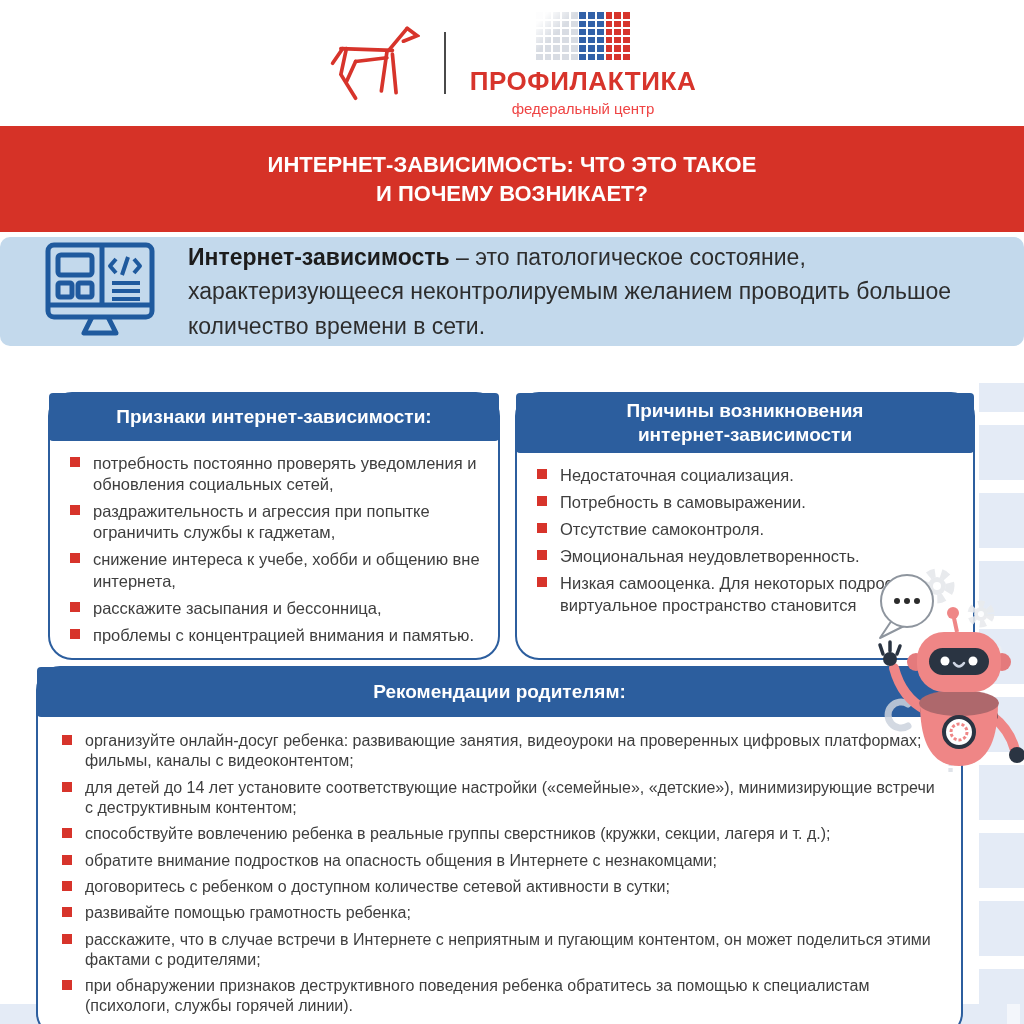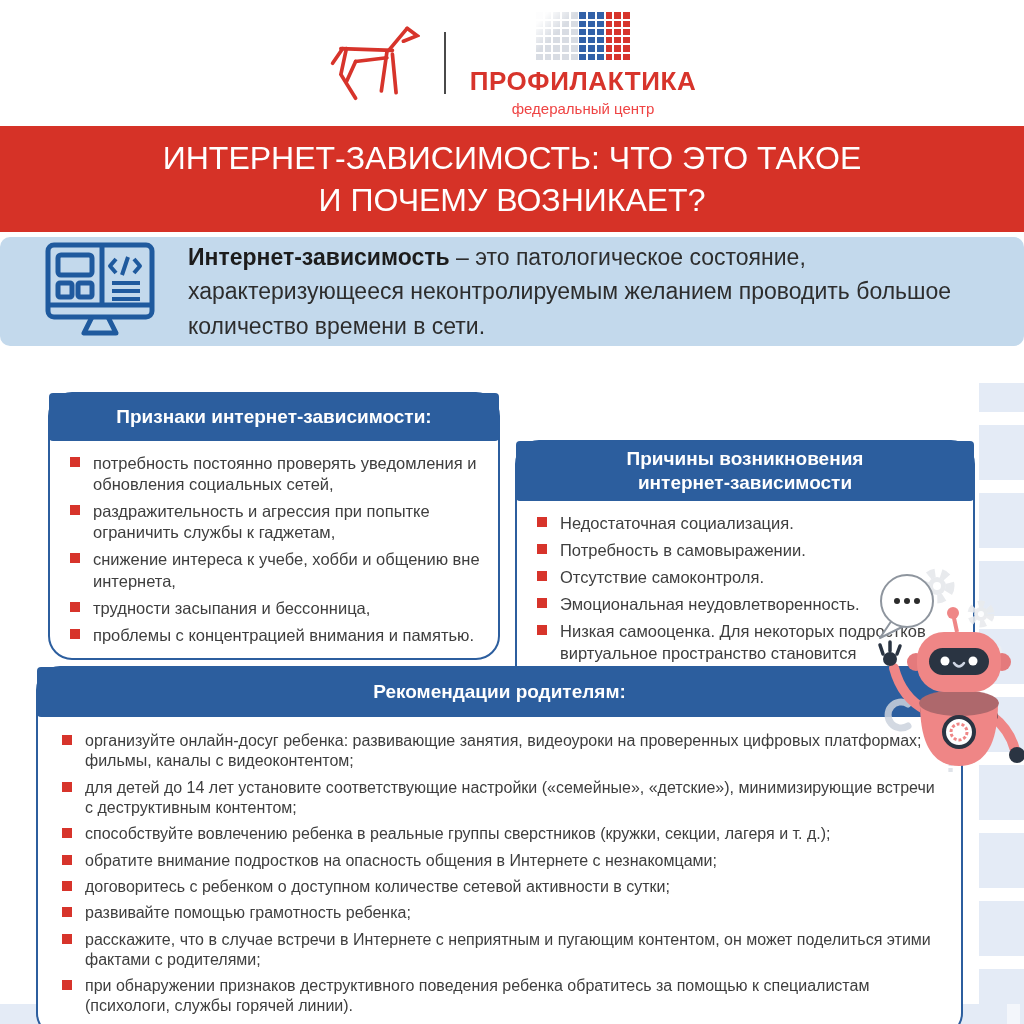--- a/index.html
+++ b/index.html
@@ -33,21 +33,21 @@
       repeating-linear-gradient(0deg, transparent 0 6.3px, #ffffff 6.3px 8.3px),
       linear-gradient(90deg,#d8dce3 0 44%,#3261a8 44% 72%,#d7342b 72% 100%);
   }
   .brand-name { font-size:26px; font-weight:800; color:#d7342b; letter-spacing:0.6px; }
   .brand-sub { font-size:15px; color:#ef4444; margin-top:3px; }
 
   
   .banner {
     position:absolute; top:126px; left:0; right:0; height:106px; background:#d63227;
     display:flex; flex-direction:column; align-items:center; justify-content:center;
-    color:#ffffff; font-weight:400; font-size:32px; line-height:1.32; text-align:center; z-index:2;
+    color:#ffffff; font-weight:700; font-size:22px; line-height:1.32; text-align:center; z-index:2;
   }
 
   
   .definition {
     position:absolute; top:237px; left:0; right:0; height:109px; background:#c3d9ec;
     border-radius:10px; display:flex; align-items:center; box-sizing:border-box;
     padding:0 30px 0 40px; gap:28px; z-index:2;
   }
   .definition-text { font-size:23px; line-height:1.5; color:#2d2d2d; max-width:780px; }
   .definition-text b { color:#1c1c1c; }
@@ -56,21 +56,21 @@
   .panel {
     position:absolute; background:#ffffff; border:2px solid #2c5e9e; border-radius:24px;
     box-sizing:border-box; z-index:2;
   }
   .panel-header {
     background:#2c5e9e; color:#ffffff; font-weight:700; text-align:center;
     border-radius:4px; margin:-1px -1px 0 -1px;
     display:flex; flex-direction:column; align-items:center; justify-content:center;
   }
   #signs-panel { left:48px; top:392px; width:452px; height:268px; }
-  #causes-panel { left:515px; top:392px; width:460px; height:268px;margin-top:48px; }
+  #causes-panel { left:515px; top:392px; width:460px; height:268px; }
   #recs-panel  { left:36px; top:666px; width:927px; height:371px; }
   #signs-panel .panel-header { height:48px; font-size:19px; }
   #causes-panel .panel-header { height:60px; font-size:19px; line-height:1.25; }
   #recs-panel  .panel-header { height:50px; font-size:19px; }
 
   ul.blist { list-style:none; margin:0; display:flex; flex-direction:column; }
   ul.blist li { display:flex; gap:13px; color:#3e3e3e; }
   .sq { width:10px; height:10px; background:#d7342b; flex:0 0 10px; margin-top:4px; }
 
   #signs-panel ul.blist, #causes-panel ul.blist {
@@ -151,21 +151,21 @@
         <li>
         <span class="sq"></span>
         <span>раздражительность и агрессия при попытке ограничить службы к гаджетам,</span>
       </li>
         <li>
         <span class="sq"></span>
         <span>снижение интереса к учебе, хобби и общению вне интернета,</span>
       </li>
         <li>
         <span class="sq"></span>
-        <span>трудности засыпания и бессонница,</span>
+        <span>расскажите засыпания и бессонница,</span>
       </li>
         <li>
         <span class="sq"></span>
         <span>проблемы с концентрацией внимания и памятью.</span>
       </li>
       </ul>
   </div>
 
   <div class="panel" id="causes-panel">
     <div class="panel-header">

